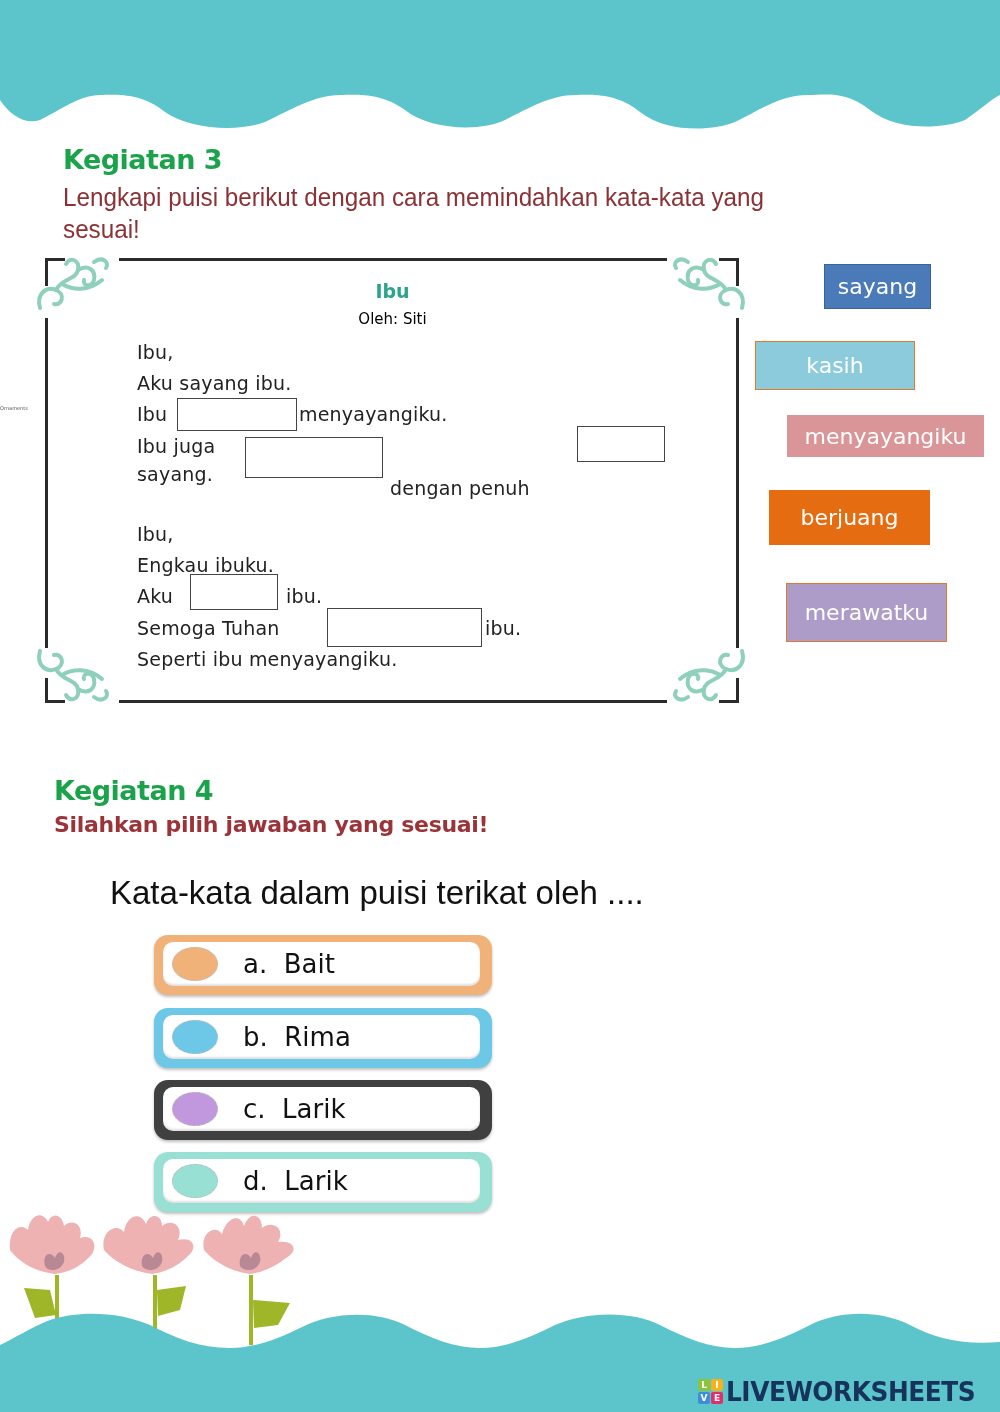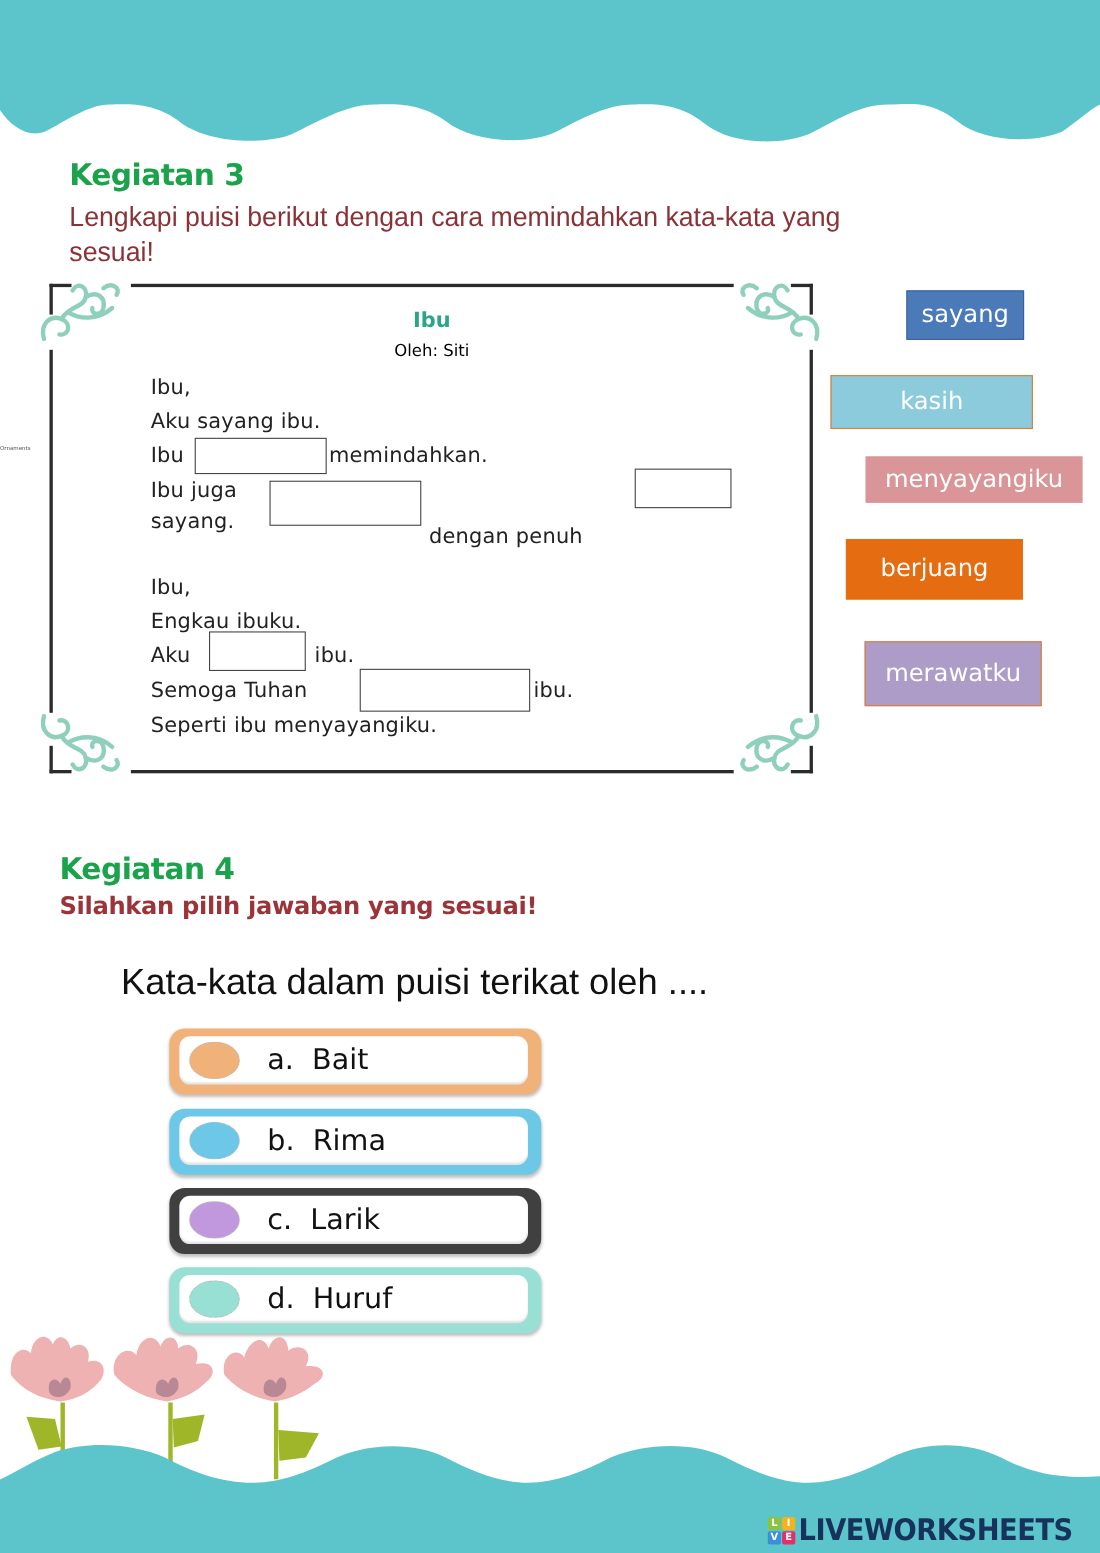--- a/index.html
+++ b/index.html
@@ -107,39 +107,39 @@
   </g>
 </svg>
 
 <div class="abs poem-title">Ibu</div>
 <div class="abs poem-author">Oleh: Siti</div>
 
 <div class="abs poem-line" style="left:137px; top:341px;">Ibu,</div>
 <div class="abs poem-line" style="left:137px; top:372px;">Aku sayang ibu.</div>
 <div class="abs poem-line" style="left:137px; top:403px;">Ibu</div>
 <div class="blank" style="left:177px; top:398px; width:120px; height:33px;"></div>
-<div class="abs poem-line" style="left:299px; top:403px;">memindahkan.</div>
+<div class="abs poem-line" style="left:299px; top:403px;">menyayangiku.</div>
 <div class="abs poem-line" style="left:137px; top:435px;">Ibu juga</div>
 <div class="blank" style="left:245px; top:437px; width:138px; height:41px;"></div>
 <div class="abs poem-line" style="left:390px; top:453px;margin-top:24px;">dengan penuh</div>
 <div class="blank" style="left:577px; top:426px; width:88px; height:36px;"></div>
 <div class="abs poem-line" style="left:137px; top:463px;">sayang.</div>
 
 <div class="abs poem-line" style="left:137px; top:523px;">Ibu,</div>
 <div class="abs poem-line" style="left:137px; top:554px;">Engkau ibuku.</div>
 <div class="abs poem-line" style="left:137px; top:585px;">Aku</div>
 <div class="blank" style="left:190px; top:574px; width:88px; height:36px;"></div>
 <div class="abs poem-line" style="left:286px; top:585px;">ibu.</div>
 <div class="abs poem-line" style="left:137px; top:617px;">Semoga Tuhan</div>
 <div class="blank" style="left:327px; top:608px; width:155px; height:39px;"></div>
 <div class="abs poem-line" style="left:485px; top:617px;">ibu.</div>
 <div class="abs poem-line" style="left:137px; top:648px;">Seperti ibu menyayangiku.</div>
 
 <div class="abs tile" style="left:824px; top:264px; width:107px; height:45px; background:#4a7ab8; border:1.5px solid #3a629a;">sayang</div>
-<div class="abs tile" style="left:755px; top:341px; width:184px; height:49px; background:#8ccbdc; border:1.5px solid #e07b2e;">kasih</div>
+<div class="abs tile" style="left:755px; top:341px; width:160px; height:49px; background:#8ccbdc; border:1.5px solid #e07b2e;">kasih</div>
 <div class="abs tile" style="left:787px; top:415px; width:197px; height:42px; background:#d99597; border:1.5px solid #d99597;">menyayangiku</div>
 <div class="abs tile" style="left:769px; top:490px; width:161px; height:55px; background:#e66c12; border:1.5px solid #e66c12;">berjuang</div>
 <div class="abs tile" style="left:786px; top:583px; width:161px; height:59px; background:#ae9cc8; border:1.5px solid #e07b2e;">merawatku</div>
 
 <div class="abs kegiatan" style="left:54px; top:775px;">Kegiatan 4</div>
 <div class="abs instr-bold" style="left:54px; top:812px;">Silahkan pilih jawaban yang sesuai!</div>
 <div class="abs question">Kata-kata dalam puisi terikat oleh ....</div>
 
 <div class="abs opt" style="top:935px; background:#f1b27a;">
   <div class="opt-inner">
@@ -155,21 +155,21 @@
 </div>
 <div class="abs opt" style="top:1080px; background:#404040;">
   <div class="opt-inner">
     <div class="opt-dot" style="background:#c197dd;"></div>
     <div class="opt-label">c.  Larik</div>
   </div>
 </div>
 <div class="abs opt" style="top:1152px; background:#98e0d3;">
   <div class="opt-inner">
     <div class="opt-dot" style="background:#98e0d3;"></div>
-    <div class="opt-label">d.  Huruf</div>
+    <div class="opt-label">d.  Larik</div>
   </div>
 </div>
 
 <svg class="abs" style="left:0; top:1200px; width:310px; height:145px;" viewBox="0 0 310 145">
   <g>
 
     <rect x="55" y="75" width="4" height="70" fill="#9fb629"></rect>
     <path d="M24,88 L50,90 L56,115 L35,118 Z" fill="#9fb629"></path>
     <path d="M10,50 C8,30 20,22 28,30 C30,15 42,10 48,22 C52,12 62,14 64,26 C72,18 84,24 80,38 C92,34 98,44 92,54 C82,66 70,72 55,74 C40,72 22,66 10,50 Z" fill="#efb2b2"></path>
     <path d="M45,66 C42,55 50,50 55,58 C58,48 66,52 64,62 C60,72 48,72 45,66 Z" fill="#b98895"></path>

